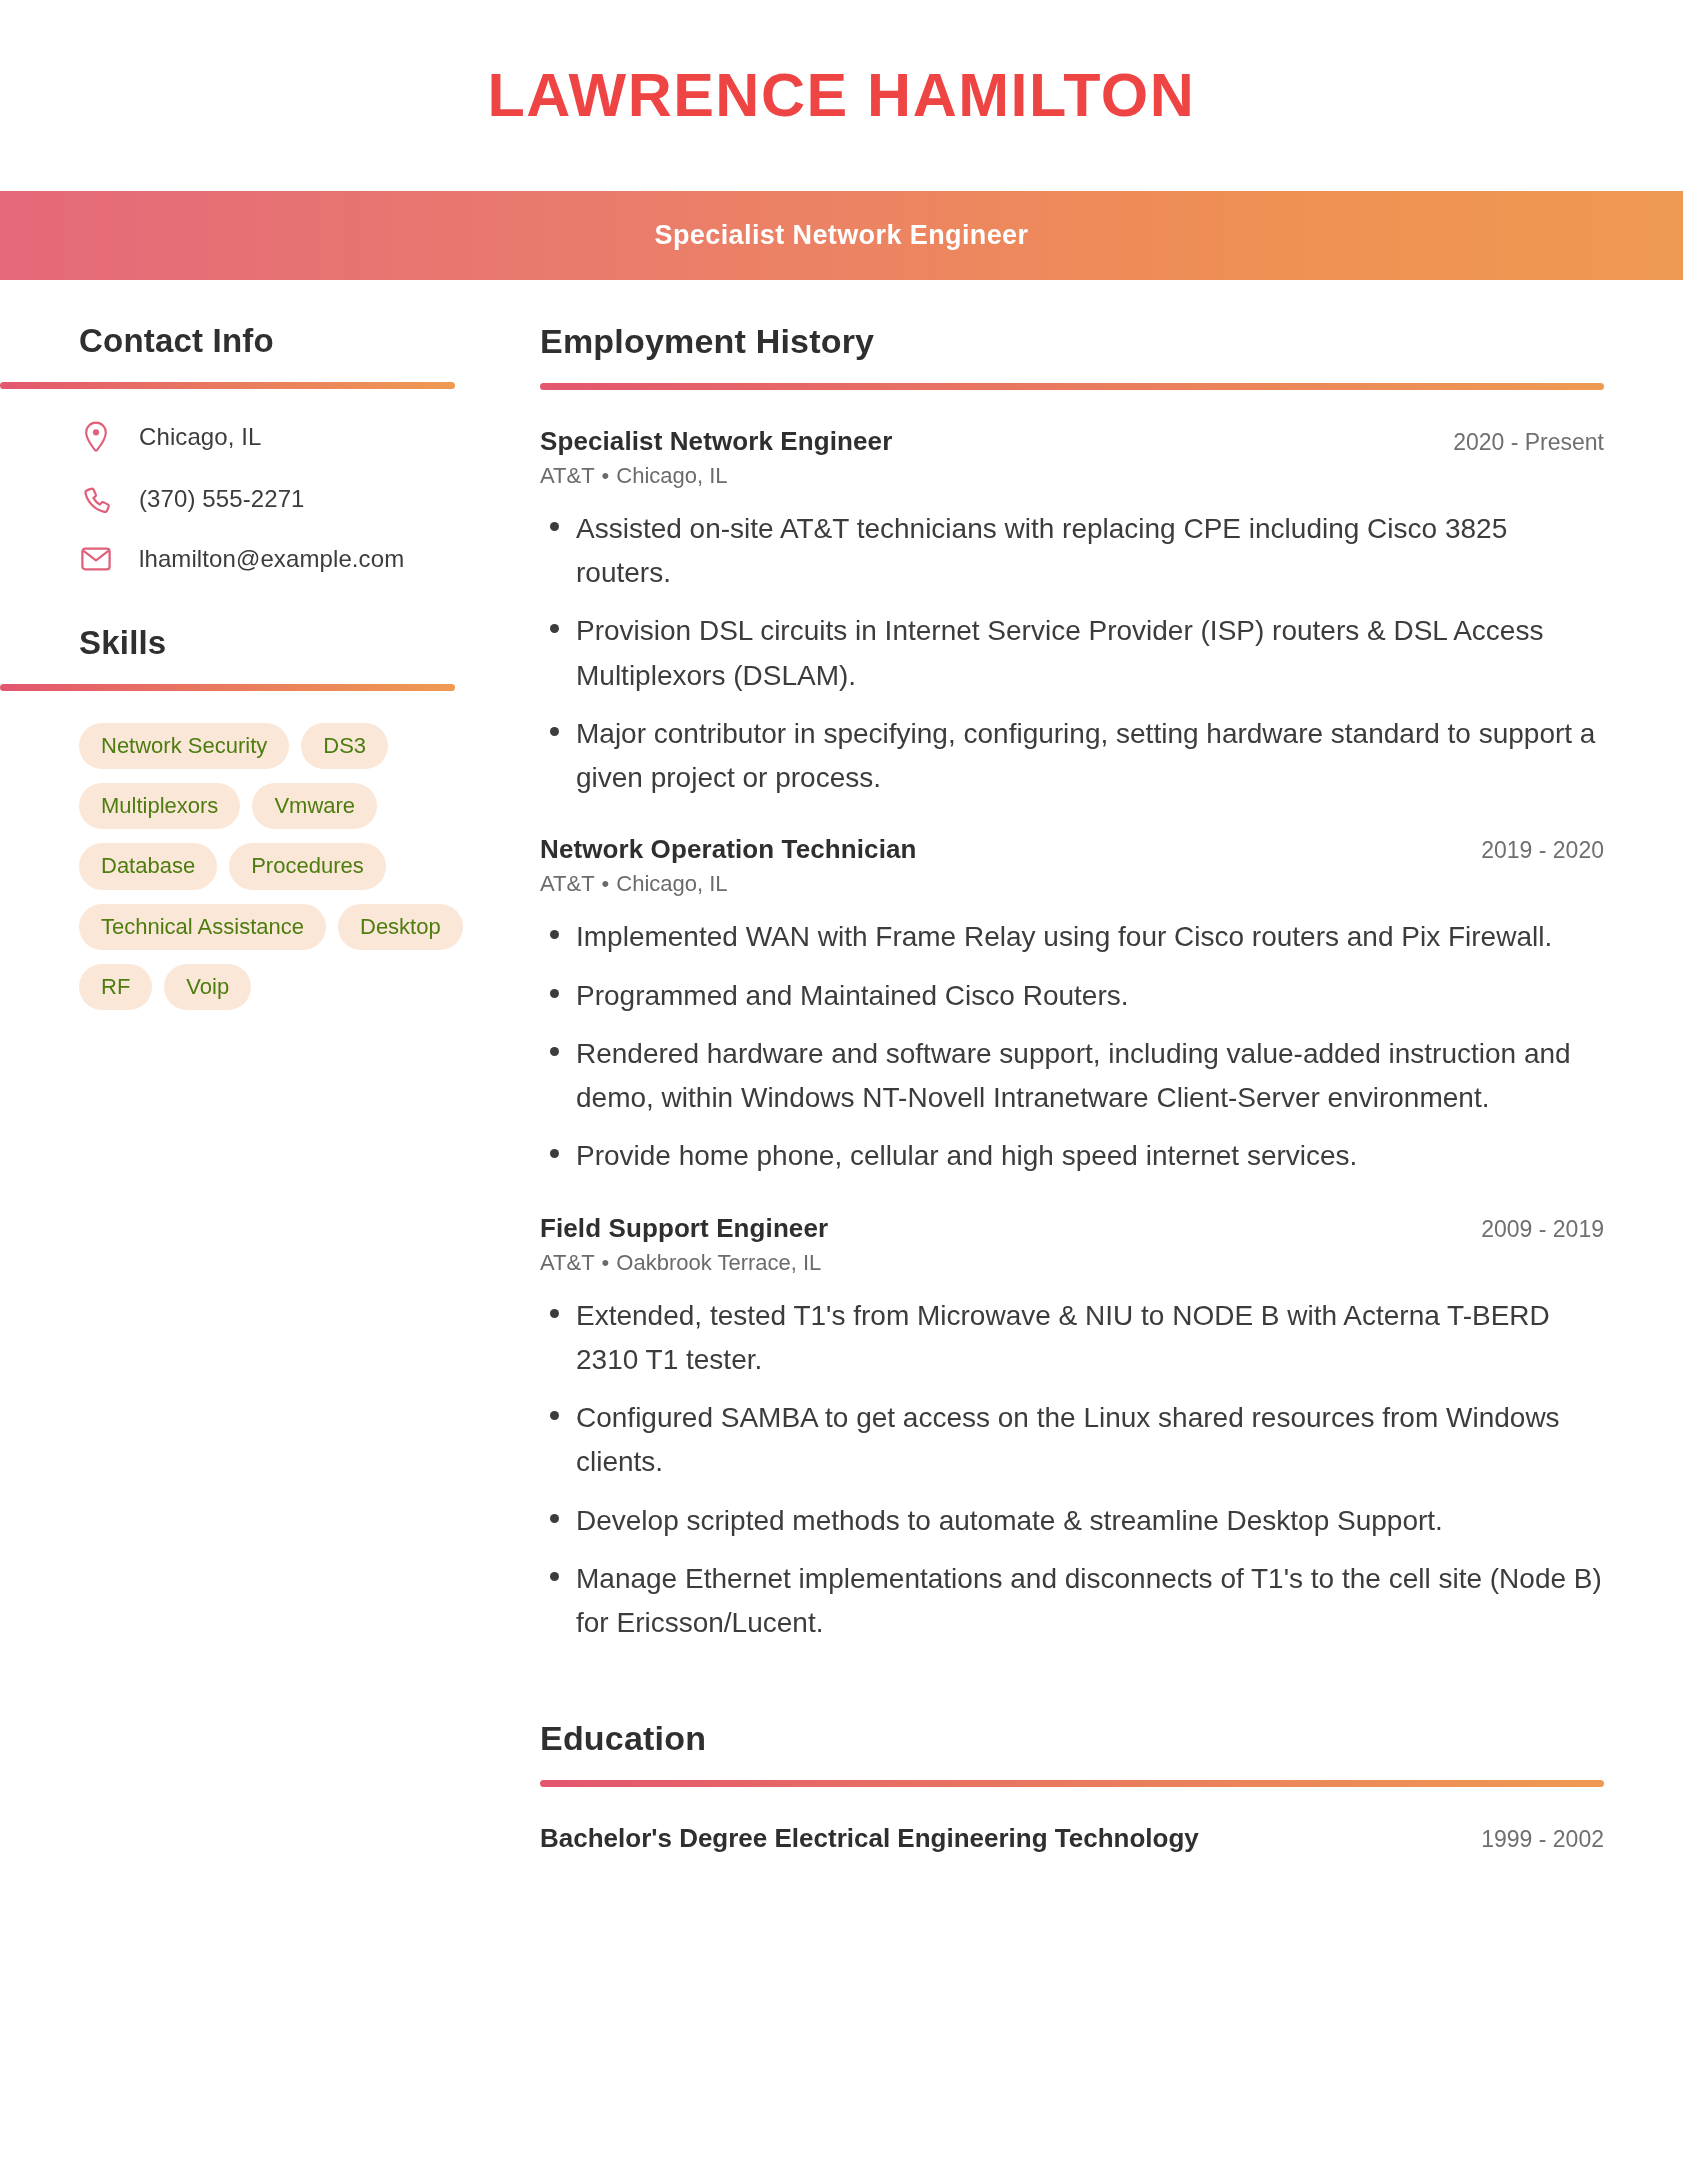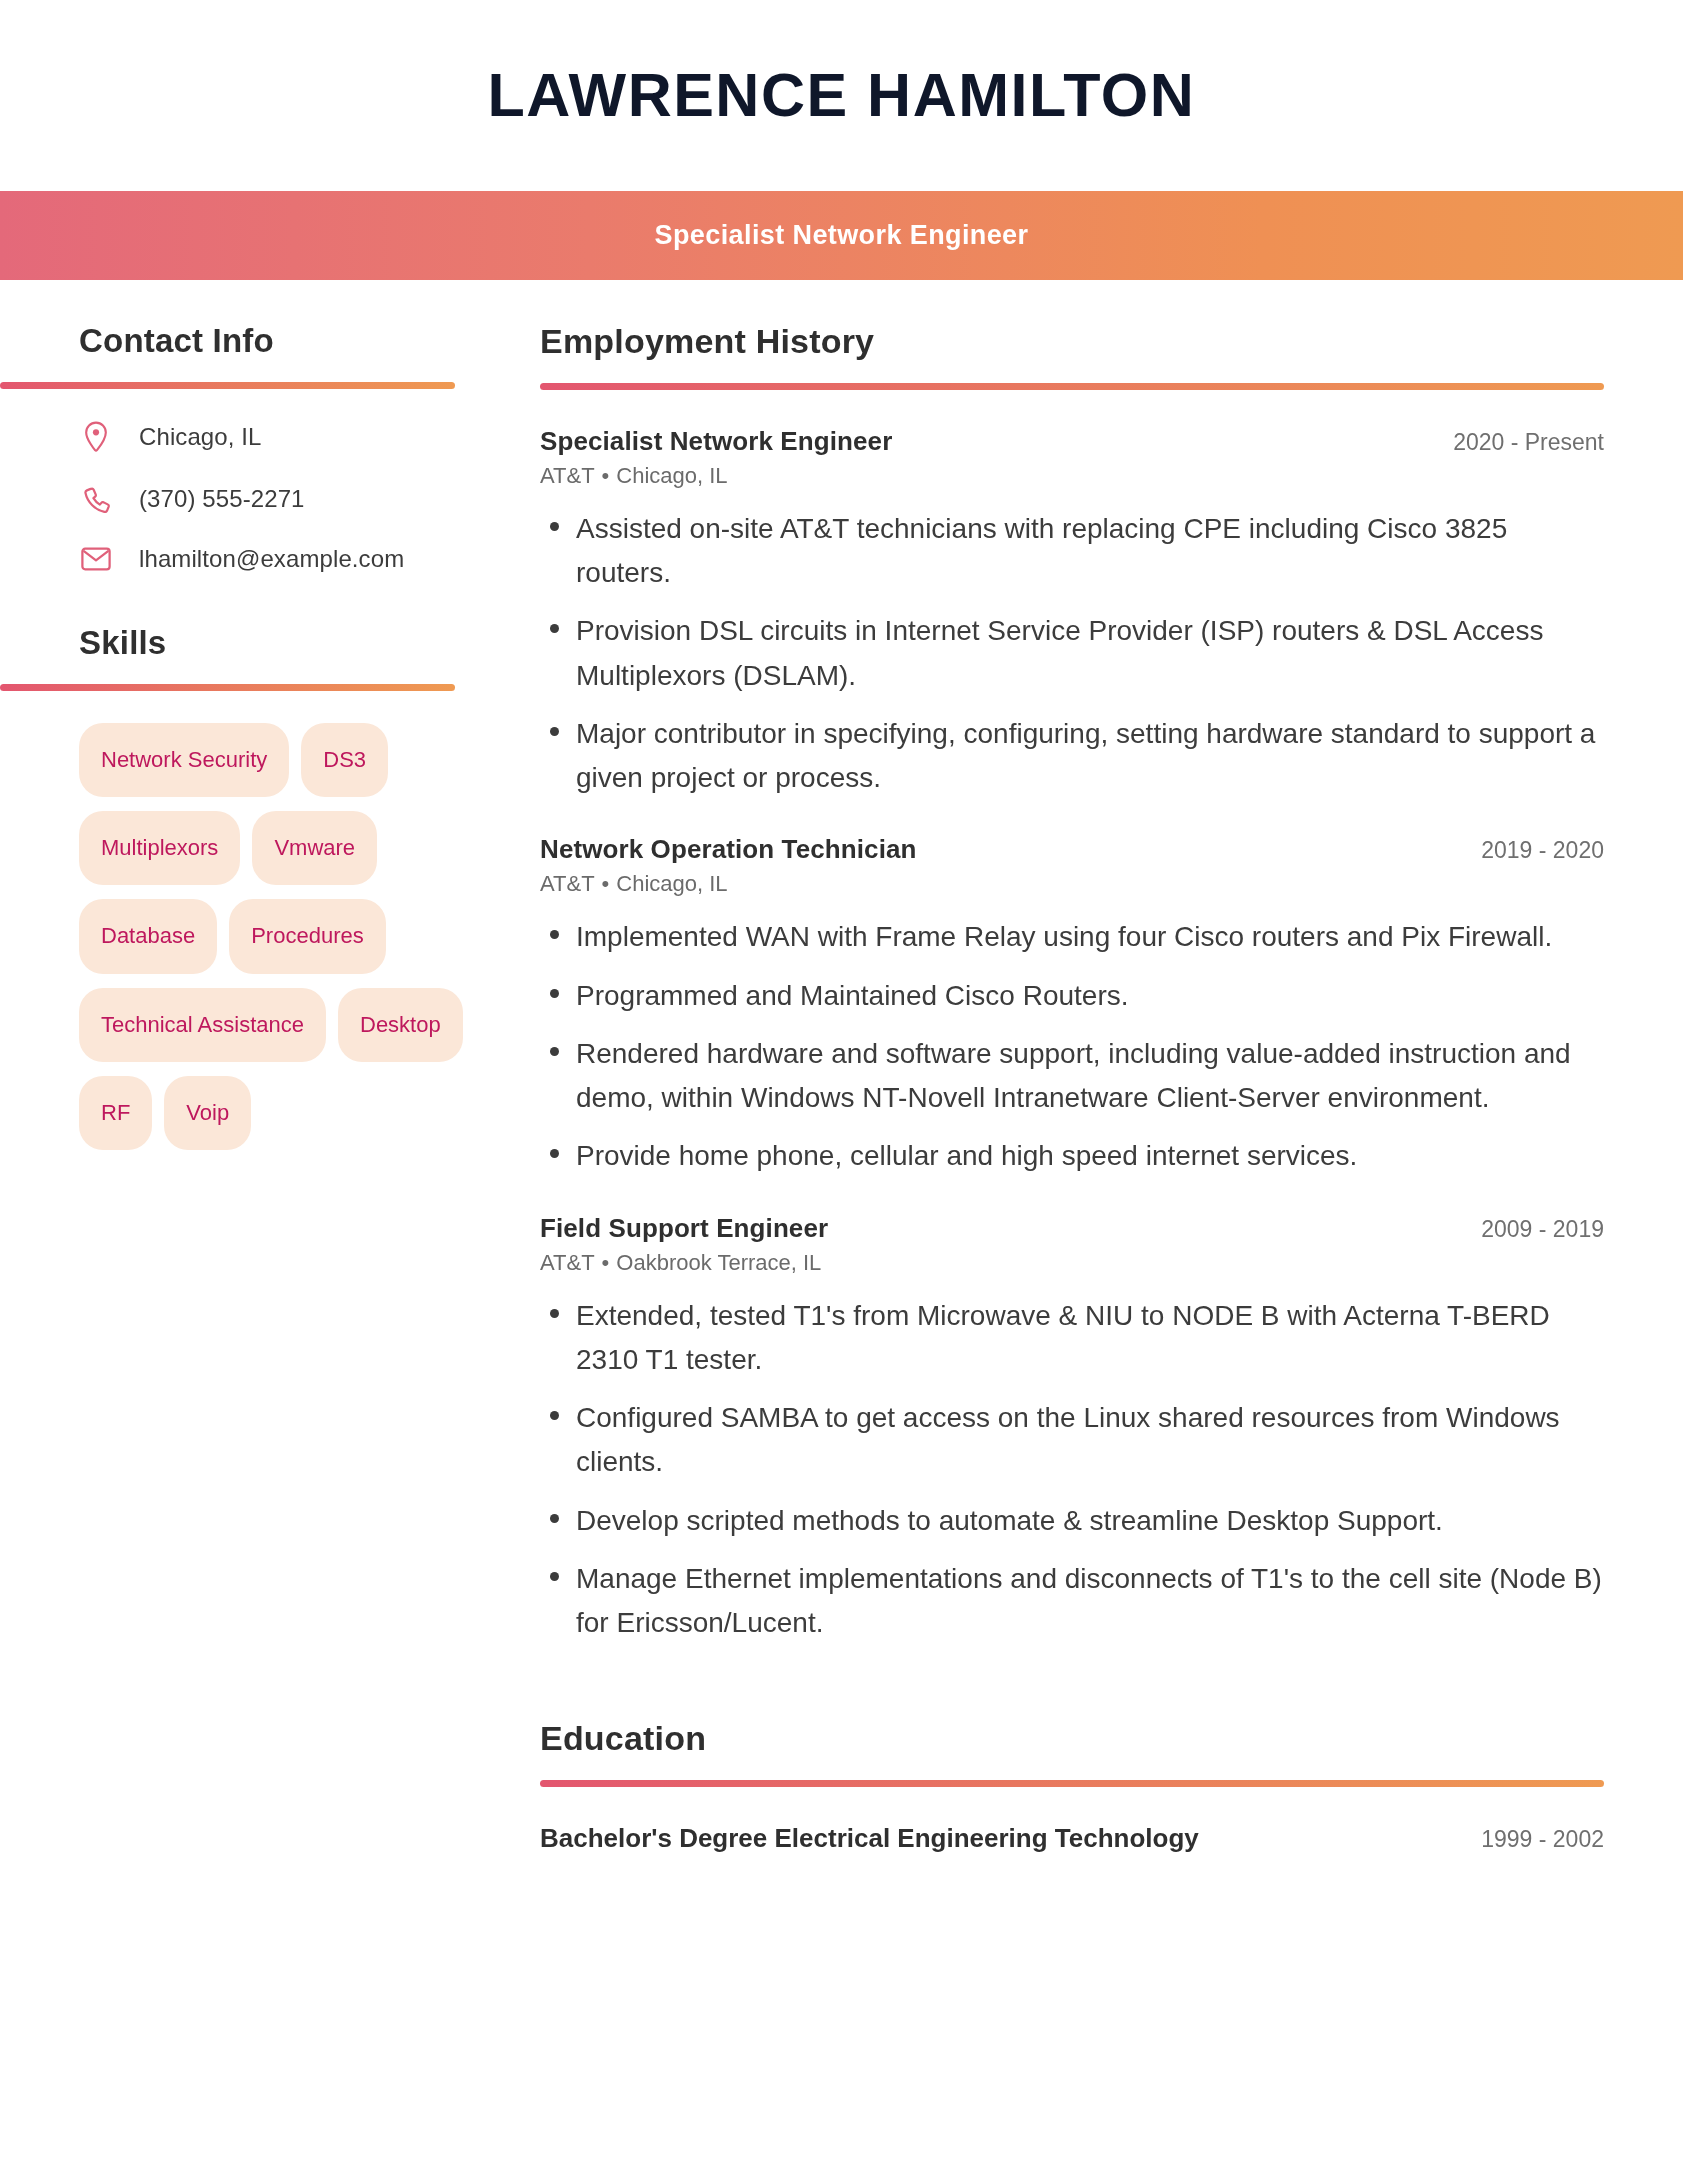--- a/index.html
+++ b/index.html
@@ -21,21 +21,21 @@
     height: 191px;
     display: flex;
     align-items: center;
     justify-content: center;
     background: #ffffff;
   }
   .header-name {
     font-size: 61px;
     font-weight: bold;
     letter-spacing: 1.5px;
-    color: #0f172a;
+    color: #ef4444;
     text-transform: uppercase;
     line-height: 1;
   }
   .header-band {
     height: 89px;
     background: linear-gradient(90deg, #e4697a 0%, #ea7b6c 35%, #ef9054 75%, #ef9a52 100%);
     display: flex;
     align-items: center;
     justify-content: center;
   }
@@ -118,23 +118,23 @@
   
   .skills-wrap {
     padding-left: 79px;
     width: 416px;
     display: flex;
     flex-wrap: wrap;
     gap: 14px 12px;
   }
   .skill-pill {
     background: #fbe7d8;
-    color: #be185d;
+    color: #4d7c0f;
     border-radius: 24px;
-    padding: 25px 22px;
+    padding: 11px 22px;
     font-size: 22px;
     line-height: 1.1;
     white-space: nowrap;
   }
 
   
   .job { margin-bottom: 34px; }
   .job-top {
     display: flex;
     justify-content: space-between;

